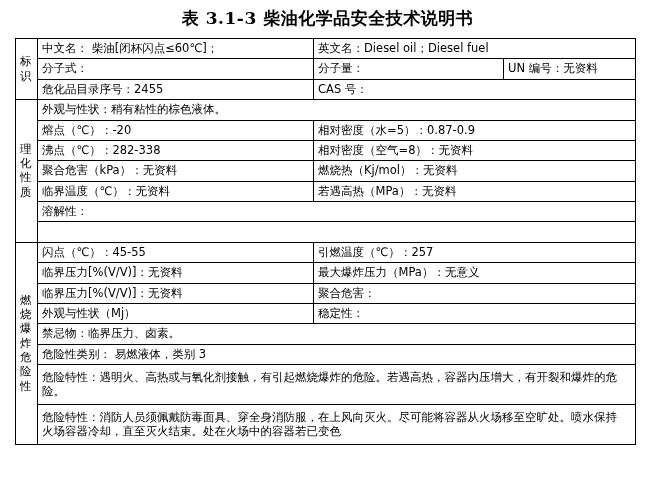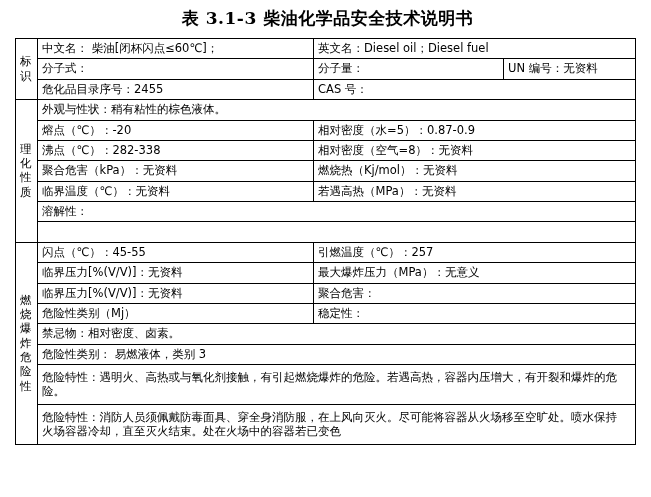--- a/index.html
+++ b/index.html
@@ -139,25 +139,25 @@
       </tr>
       <tr class="row-h">
         <td>临界压力[%(V/V)]：无资料</td>
         <td colspan="2">最大爆炸压力（MPa）：无意义</td>
       </tr>
       <tr class="row-h">
         <td>临界压力[%(V/V)]：无资料</td>
         <td colspan="2">聚合危害：</td>
       </tr>
       <tr class="row-h">
-        <td>危险性类别（Mj）</td>
+        <td>外观与性状（Mj）</td>
         <td colspan="2">稳定性：</td>
       </tr>
       <tr class="row-h">
-        <td colspan="3">禁忌物：相对密度、卤素。</td>
+        <td colspan="3">禁忌物：临界压力、卤素。</td>
       </tr>
       <tr class="row-h">
         <td colspan="3">危险性类别： 易燃液体，类别 3</td>
       </tr>
       <tr>
         <td colspan="3" style="height:34px">危险特性：遇明火、高热或与氧化剂接触，有引起燃烧爆炸的危险。若遇高热，容器内压增大，有开裂和爆炸的危险。</td>
       </tr>
       <tr>
         <td colspan="3" style="height:34px">危险特性：消防人员须佩戴防毒面具、穿全身消防服，在上风向灭火。尽可能将容器从火场移至空旷处。喷水保持火场容器冷却，直至灭火结束。处在火场中的容器若已变色</td>
       </tr>

